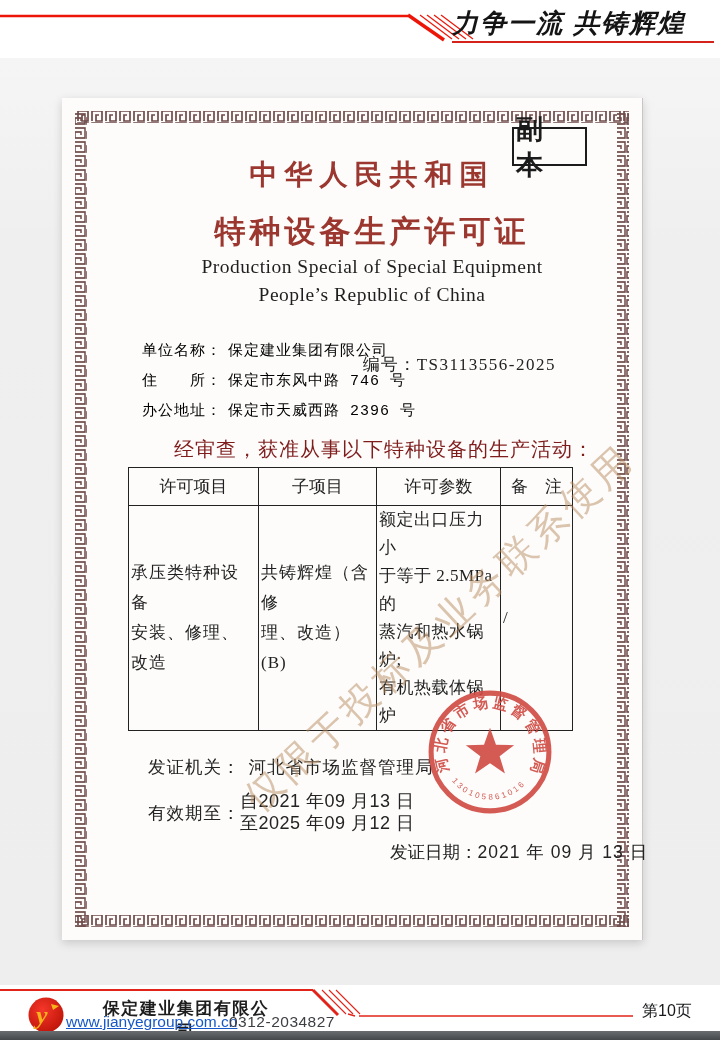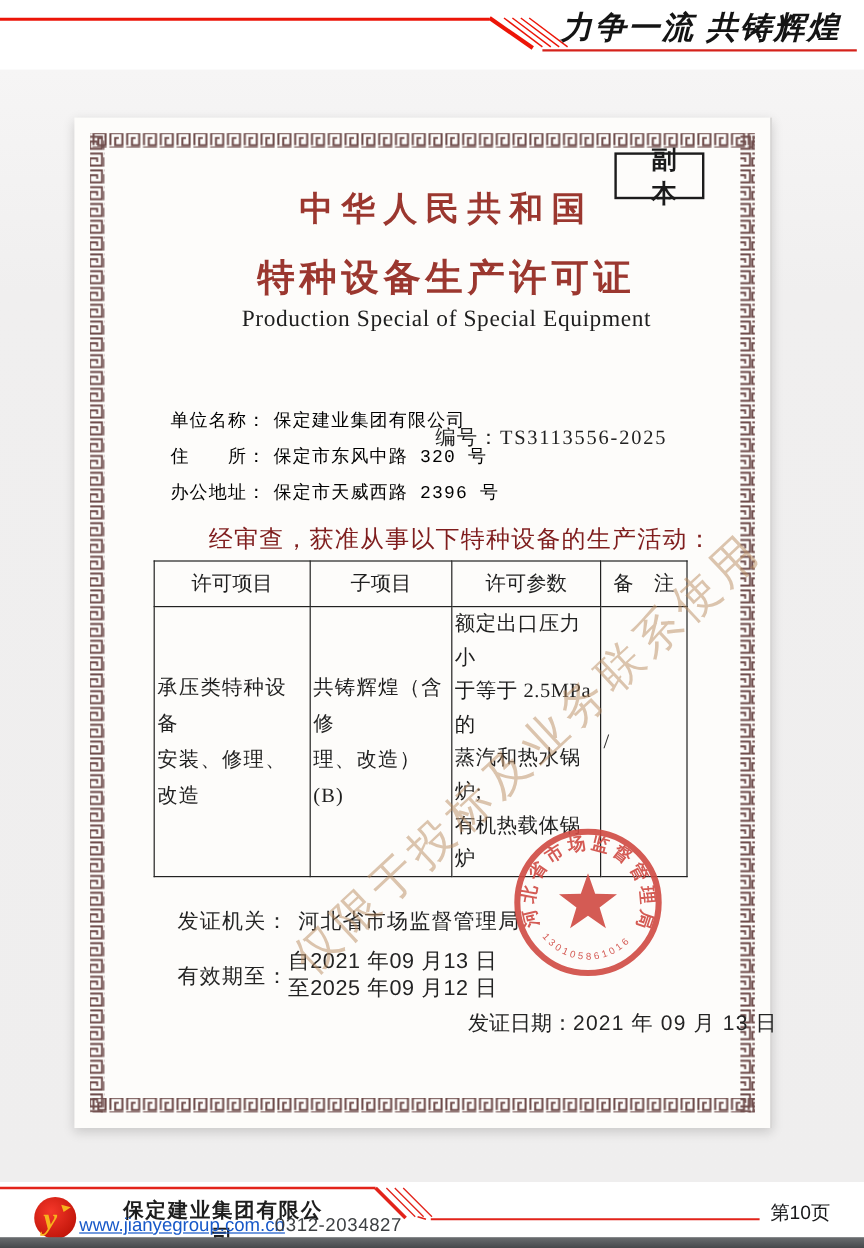--- a/index.html
+++ b/index.html
@@ -5,34 +5,34 @@
   html,body{margin:0;padding:0;}
   body{width:720px;height:1040px;background:#ffffff;overflow:hidden;
        font-family:"Liberation Serif","DejaVu Serif",serif;}
   #root{position:relative;width:720px;height:1040px;}
 
   
   .hdr-svg{position:absolute;left:0;top:0;}
   .slogan{position:absolute;left:452px;top:7px;width:264px;height:32px;
           font-family:"Liberation Sans","DejaVu Sans",sans-serif;
           font-weight:bold;font-style:italic;font-size:26px;letter-spacing:2px;
-          color:#141414;text-align:center;line-height:32px;white-space:nowrap;}
+          color:#141414;text-align:left;line-height:32px;white-space:nowrap;}
 
   
   .scan{position:absolute;left:0;top:58px;width:720px;height:927px;
         background:linear-gradient(#f6f5f5,#f0efef 20%,#efeeee);}
   .page{position:absolute;left:62px;top:98px;width:580px;height:842px;
         background:#fdfcfa;border-right:1px solid #c7c5c6;
         box-shadow:0 3px 9px rgba(0,0,0,.16);}
   .meander{position:absolute;left:0;top:0;}
 
   .copybox{position:absolute;left:450px;top:29px;width:75px;height:39px;
            border:2.5px solid #1c1c1c;display:flex;align-items:center;justify-content:center;
-           font-size:21px;font-weight:bold;color:#1b1b1b;letter-spacing:6px;
-           padding-left:14px;box-sizing:border-box;background:#fdfcfa;text-align:center;}
+           font-size:27px;font-weight:bold;color:#1b1b1b;letter-spacing:6px;
+           padding-left:2px;box-sizing:border-box;background:#fdfcfa;}
 
   .titles{position:absolute;left:0;top:60px;width:100%;text-align:center;color:#9b372f;padding-left:20px;}
   .t-cn1{font-size:28px;font-weight:bold;letter-spacing:7px;line-height:34px;}
   .t-cn2{font-size:31px;font-weight:bold;letter-spacing:4px;line-height:38px;margin-top:21px;}
   .t-en {font-size:19.5px;color:#1e1e1e;line-height:25px;margin-top:3px;letter-spacing:.5px;}
 
   .serial{position:absolute;top:208px;right:86px;font-size:17px;color:#222;letter-spacing:1px;margin-top:47px;}
   .serial .val{letter-spacing:1.5px;}
 
   .fields{position:absolute;left:80px;top:243px;font-size:15px;color:#000000;letter-spacing:1px;font-family:Liberation Mono, monospace;}
@@ -113,32 +113,33 @@
     </svg>
 
     <div class="copybox">
       <span>副 本</span>
     </div>
 
     <div class="titles">
       <div class="t-cn1">中华人民共和国</div>
       <div class="t-cn2">特种设备生产许可证</div>
       <div class="t-en">Production Special of Special Equipment</div>
+      <div class="t-en">People’s Republic of China</div>
     </div>
 
     <div class="serial">
       <span>编号：</span><span class="val">TS3113556-2025</span>
     </div>
 
     <div class="fields">
       <div class="row">
         <span>单位名称：</span><span class="val">保定建业集团有限公司</span>
       </div>
       <div class="row">
-        <span>住　　所：</span><span class="val">保定市东风中路 320 号</span>
+        <span>住　　所：</span><span class="val">保定市东风中路 746 号</span>
       </div>
       <div class="row">
         <span>办公地址：</span><span class="val">保定市天威西路 2396 号</span>
       </div>
     </div>
 
     <div class="intro">经审查，获准从事以下特种设备的生产活动：</div>
 
     <table class="lic">
       <colgroup>

